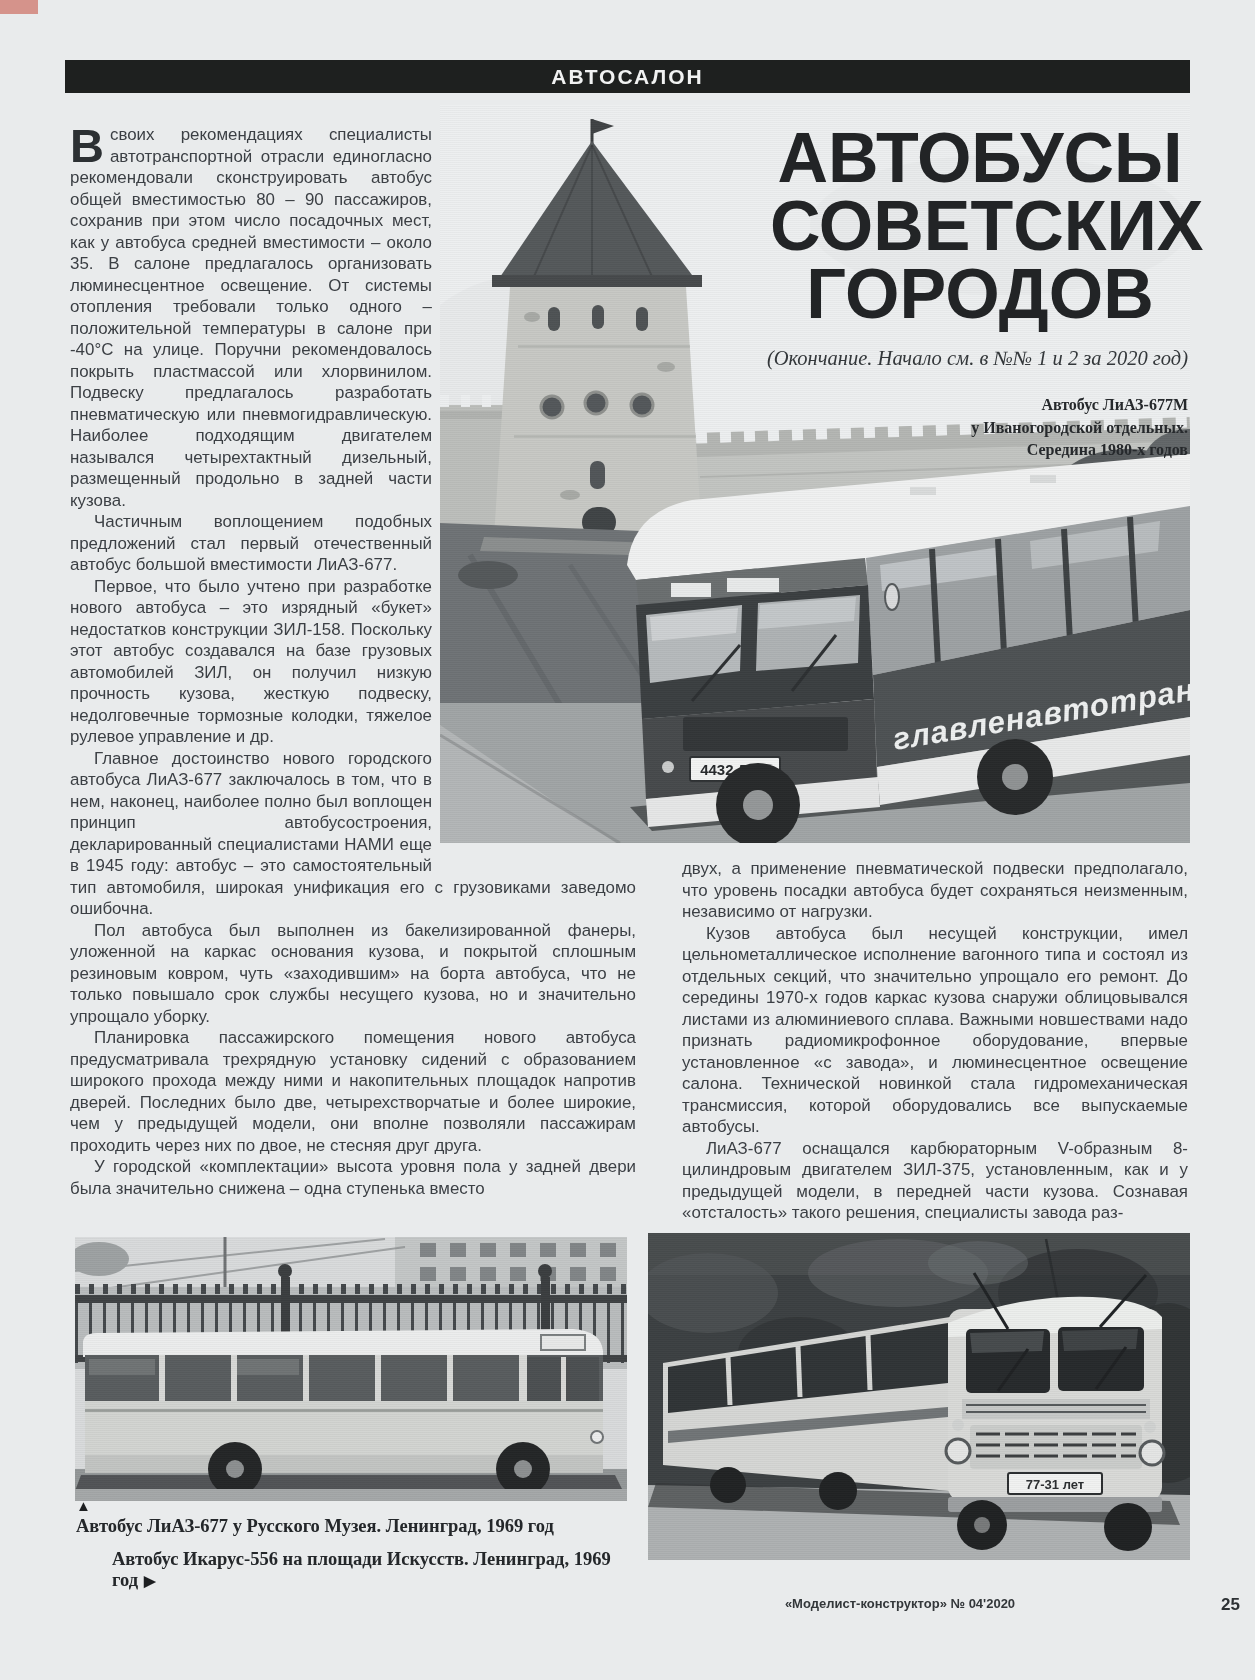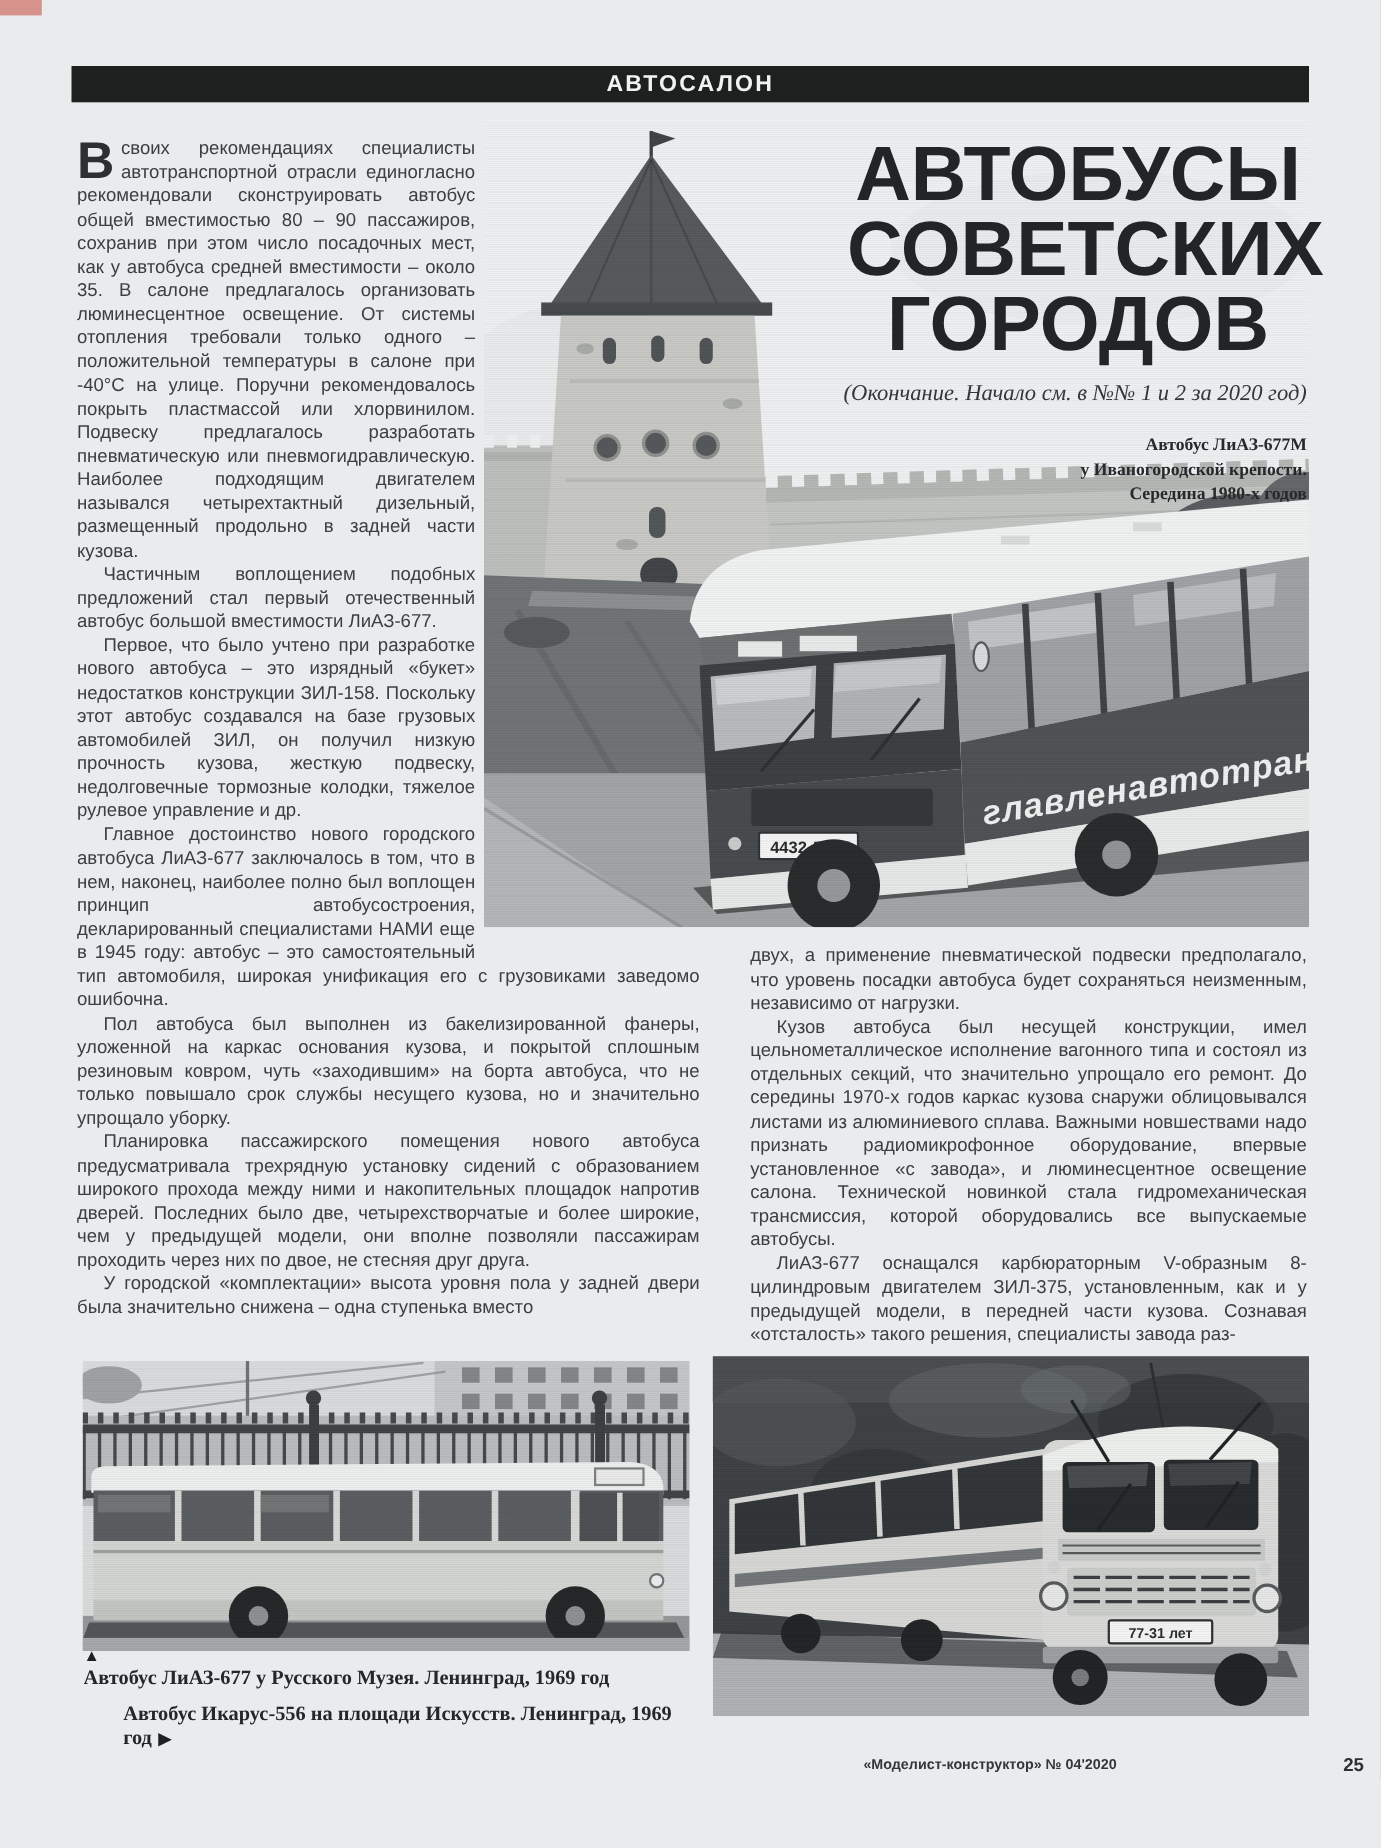--- a/index.html
+++ b/index.html
@@ -180,21 +180,21 @@
   </div>
 
   <div class="abs title-block">
     <div>АВТОБУСЫ</div>
     <div>СОВЕТСКИХ</div>
     <div>ГОРОДОВ</div>
   </div>
   <div class="abs subtitle">(Окончание. Начало см. в №№ 1 и 2 за 2020 год)</div>
   <div class="abs photo-cap">
     <div>Автобус ЛиАЗ-677М</div>
-    <div>у Иваногородской крепости.</div>
+    <div>у Иваногородской отдельных.</div>
     <div>Середина 1980-х годов</div>
   </div>
 
   <div class="abs left-col body-text">
     <div class="photo-spacer"></div>
     <p class="first"><span class="dropcap">В</span><span>своих рекомендациях специалисты автотранспортной отрасли единогласно рекомендовали сконструировать автобус общей вместимостью 80 – 90 пассажиров, сохранив при этом число посадочных мест, как у автобуса средней вместимости – около 35. В салоне предлагалось организовать люминесцентное освещение. От системы отопления требовали только одного – положительной температуры в салоне при -40°С на улице. Поручни рекомендовалось покрыть пластмассой или хлорвинилом. Подвеску предлагалось разработать пневматическую или пневмогидравлическую. Наиболее подходящим двигателем назывался четырехтактный дизельный, размещенный продольно в задней части кузова.</span></p>
     <p>Частичным воплощением подобных предложений стал первый отечественный автобус большой вместимости ЛиАЗ-677.</p>
     <p>Первое, что было учтено при разработке нового автобуса – это изрядный «букет» недостатков конструкции ЗИЛ-158. Поскольку этот автобус создавался на базе грузовых автомобилей ЗИЛ, он получил низкую прочность кузова, жесткую подвеску, недолговечные тормозные колодки, тяжелое рулевое управление и др.</p>
     <p>Главное достоинство нового городского автобуса ЛиАЗ-677 заключалось в том, что в нем, наконец, наиболее полно был воплощен принцип автобусостроения, декларированный специалистами НАМИ еще в 1945 году: автобус – это самостоятельный тип автомобиля, широкая унификация его с грузовиками заведомо ошибочна.</p>
     <p>Пол автобуса был выполнен из бакелизированной фанеры, уложенной на каркас основания кузова, и покрытой сплошным резиновым ковром, чуть «заходившим» на борта автобуса, что не только повышало срок службы несущего кузова, но и значительно упрощало уборку.</p>

